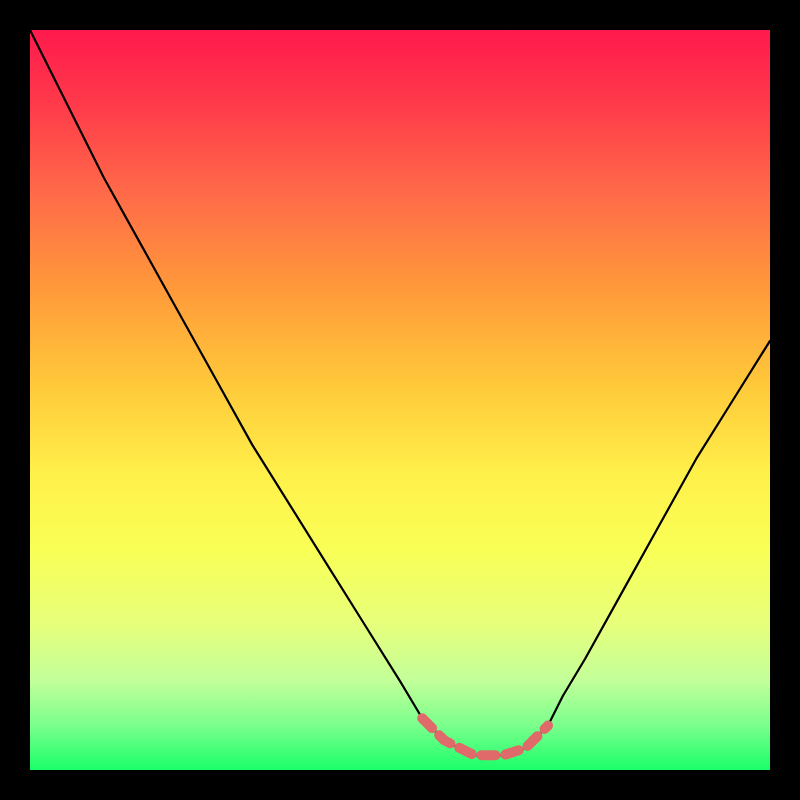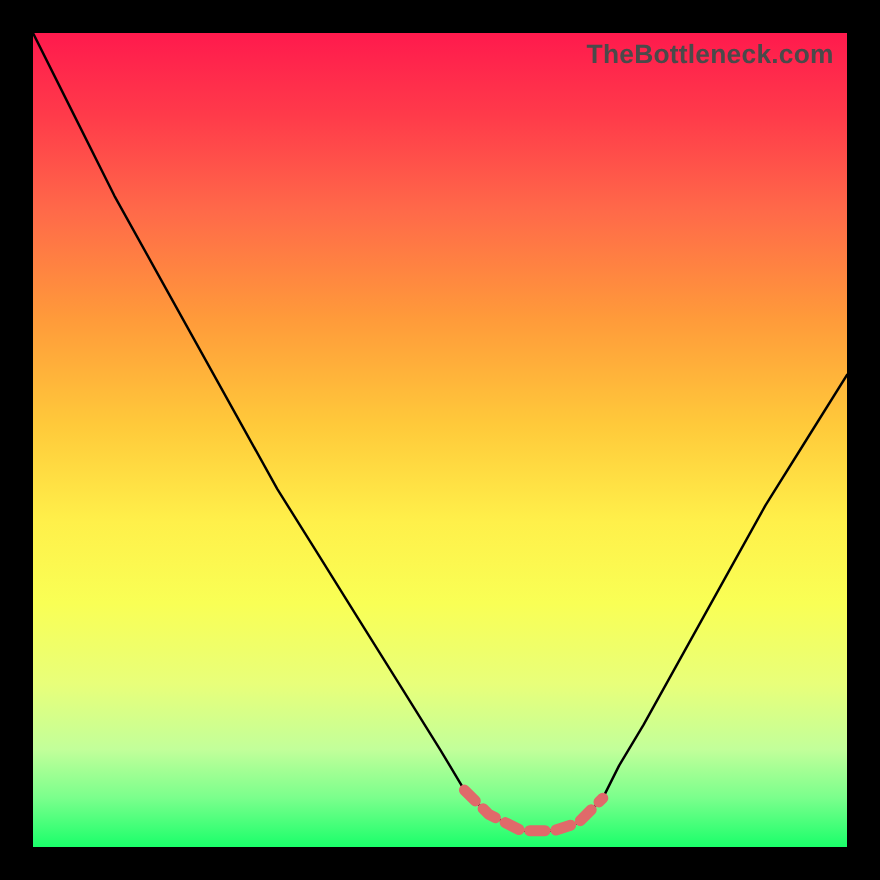--- a/index.html
+++ b/index.html
@@ -45,19 +45,18 @@
     left: 0; top: 0;
     width: 100%;
     height: 100%;
   }
 </style>
 </head>
 <body>
 
 <div class="frame">
   <div class="plot">
-    <div class="watermark">TheBottleneck.com</div>
     <svg class="curve" viewBox="0 0 740 740" preserveAspectRatio="none">
       <path d="M0.0 0.0 L37.0 74.0 L74.0 148.0 L111.0 214.6 L148.0 281.2 L185.0 347.8 L222.0 414.4 L259.0 473.6 L296.0 532.8 L333.0 592.0 L370.0 651.2 L392.2 688.2 L414.4 710.4 L444.0 725.2 L473.6 725.2 L495.8 717.8 L518.0 695.6 L532.8 666.0 L555.0 629.0 L592.0 562.4 L629.0 495.8 L666.0 429.2 L703.0 370.0 L740.0 310.8" id="mainCurvePath" fill="none" stroke="#000000" stroke-width="2.2" stroke-linecap="round" stroke-linejoin="round"></path>
       <path d="M392.2 688.2 L414.4 710.4 L444.0 725.2 L473.6 725.2 L495.8 717.8 L518.0 695.6" id="highlightPath" fill="none" stroke="#e06a6a" stroke-width="10" stroke-linecap="round" stroke-linejoin="round" stroke-dasharray="14 10"></path>
     </svg>
   </div>
 </div>
 
 </body></html>

